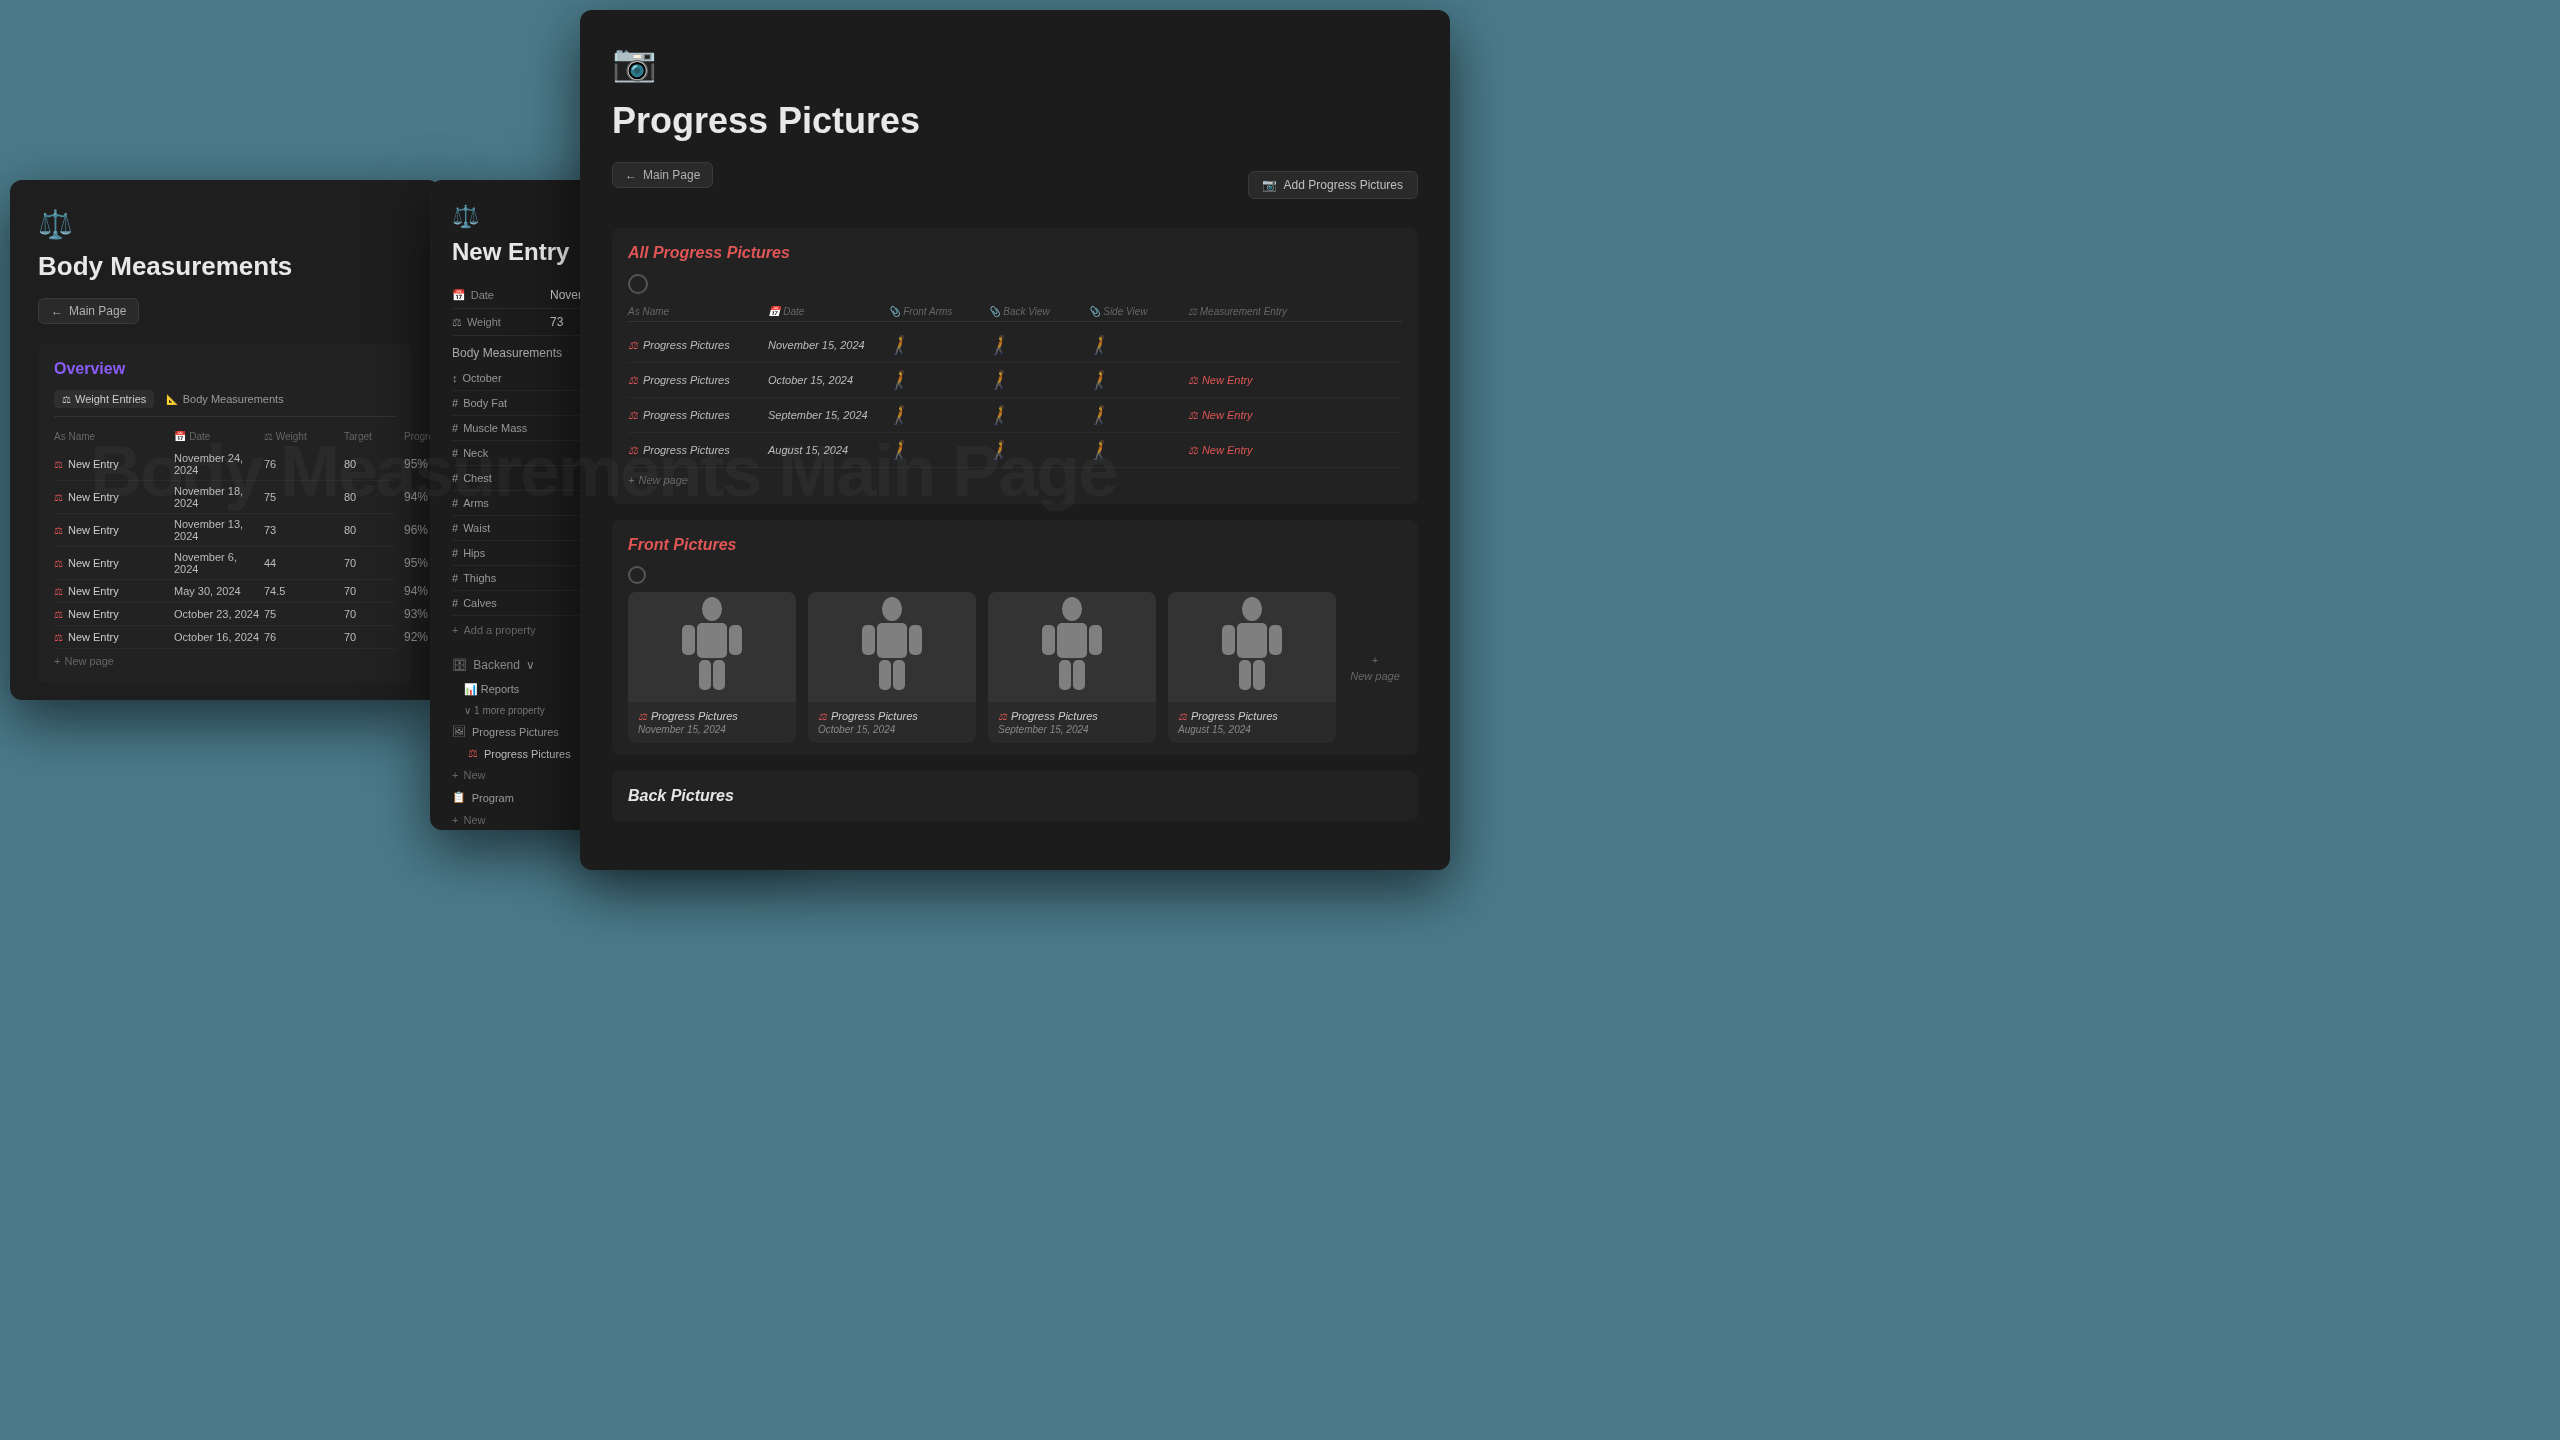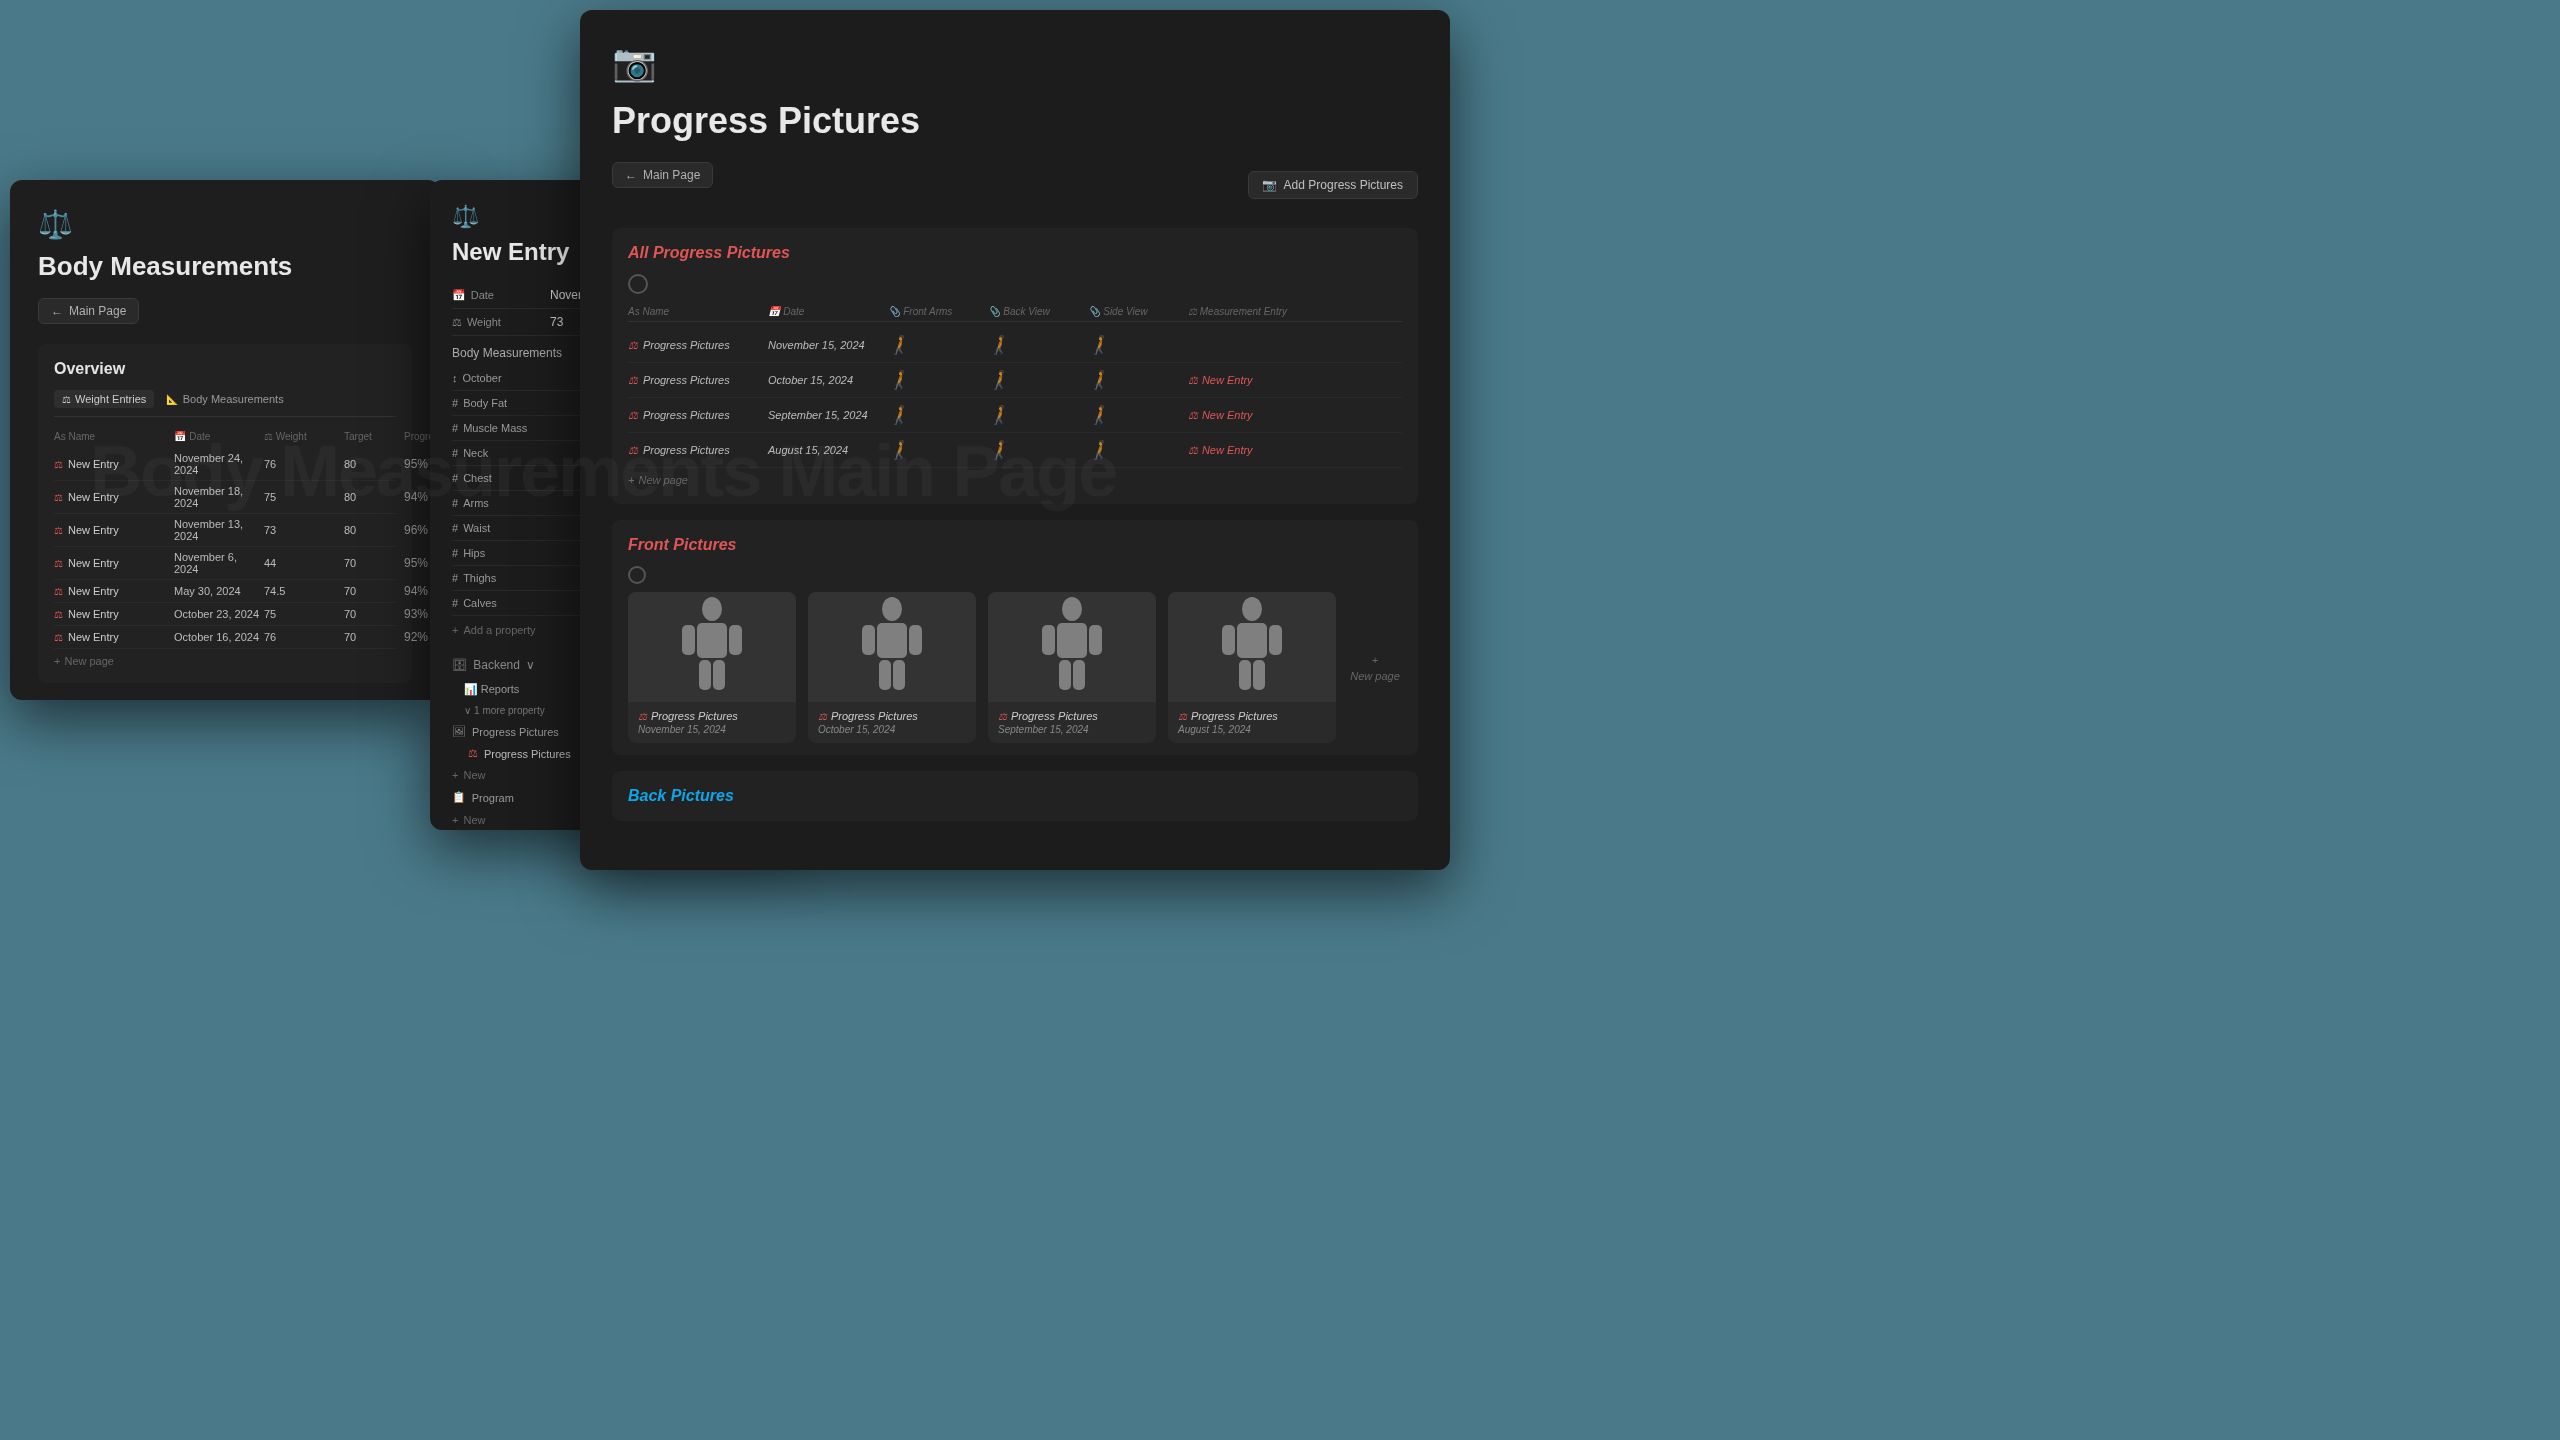--- a/index.html
+++ b/index.html
@@ -62,21 +62,21 @@
     }
 
     
     .overview-box {
       background: #222;
       border-radius: 8px;
       padding: 16px 16px 10px;
     }
 
     .overview-title {
-      color: #e5e5e5;
+      color: #8b5cf6;
       font-size: 16px;
       font-weight: 600;
       margin-bottom: 12px;
     }
 
     .tab-bar {
       display: flex;
       gap: 4px;
       margin-bottom: 12px;
       border-bottom: 1px solid #333;
@@ -514,21 +514,21 @@
       min-height: 140px;
       color: #666;
       font-size: 11px;
       flex-direction: column;
       gap: 4px;
       cursor: pointer;
     }
 
     
     .back-section-title {
-      color: #0ea5e9;
+      color: #e5e5e5;
       font-size: 16px;
       font-weight: 600;
     }
   </style>
 </head>
 <body>
 
 <div class="panel" id="panel-left">
   <div class="panel-inner">
     <div class="scale-icon">⚖️</div>

